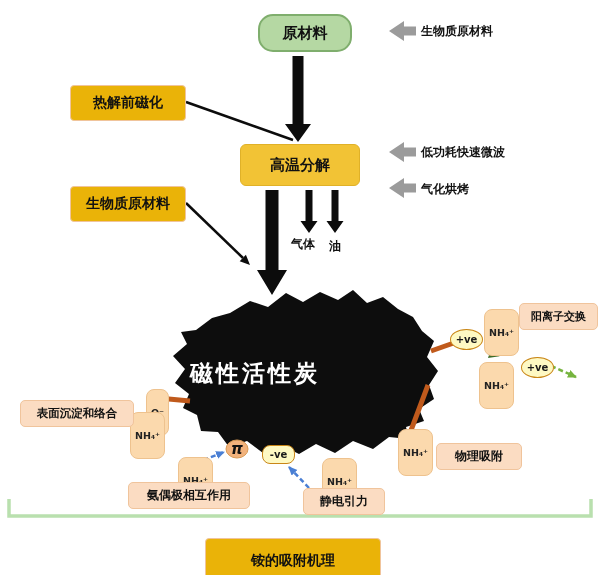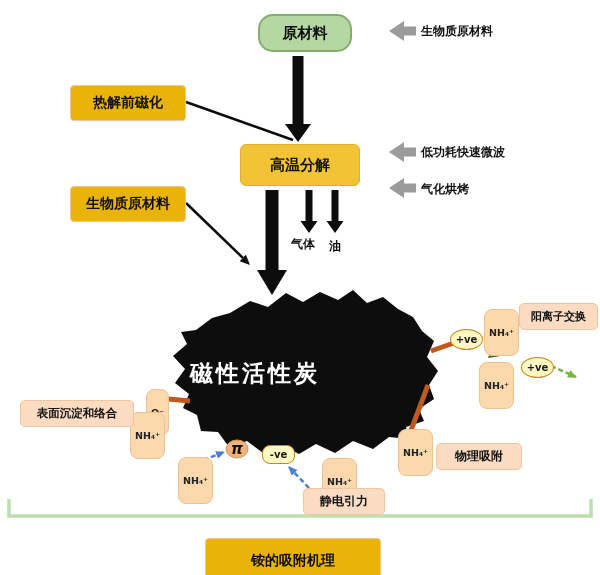--- a/index.html
+++ b/index.html
@@ -92,20 +92,21 @@
   <div class="charge" style="left:450px;top:329px;width:31px;height:19px">+ve</div>
   <div class="pill" style="left:479px;top:362px">NH₄⁺</div>
   <div class="charge" style="left:521px;top:357px;width:31px;height:19px">+ve</div>
 
   <div class="pill" style="left:146px;top:389px">O⁻</div>
   <div class="pill" style="left:130px;top:412px">NH₄⁺</div>
   <div class="box mech" style="left:20px;top:400px;width:114px;height:27px;font-size:11.5px">表面沉淀和络合</div>
 
   <div class="pi" style="left:229px;top:440px;width:16px">π</div>
   <div class="pill" style="left:178px;top:457px">NH₄⁺</div>
+  <div class="box mech" style="left:128px;top:482px;width:122px;height:27px">氨偶极相互作用</div>
 
   <div class="charge" style="left:262px;top:445px;width:31px;height:17px;border-radius:8px">-ve</div>
   <div class="pill" style="left:322px;top:458px">NH₄⁺</div>
   <div class="box mech" style="left:303px;top:488px;width:82px;height:27px">静电引力</div>
 
   <div class="pill" style="left:398px;top:429px">NH₄⁺</div>
   <div class="box mech" style="left:436px;top:443px;width:86px;height:27px">物理吸附</div>
 
   <div class="box peach" style="left:205px;top:538px;width:176px;height:46px;font-size:14px">铵的吸附机理</div>
 

